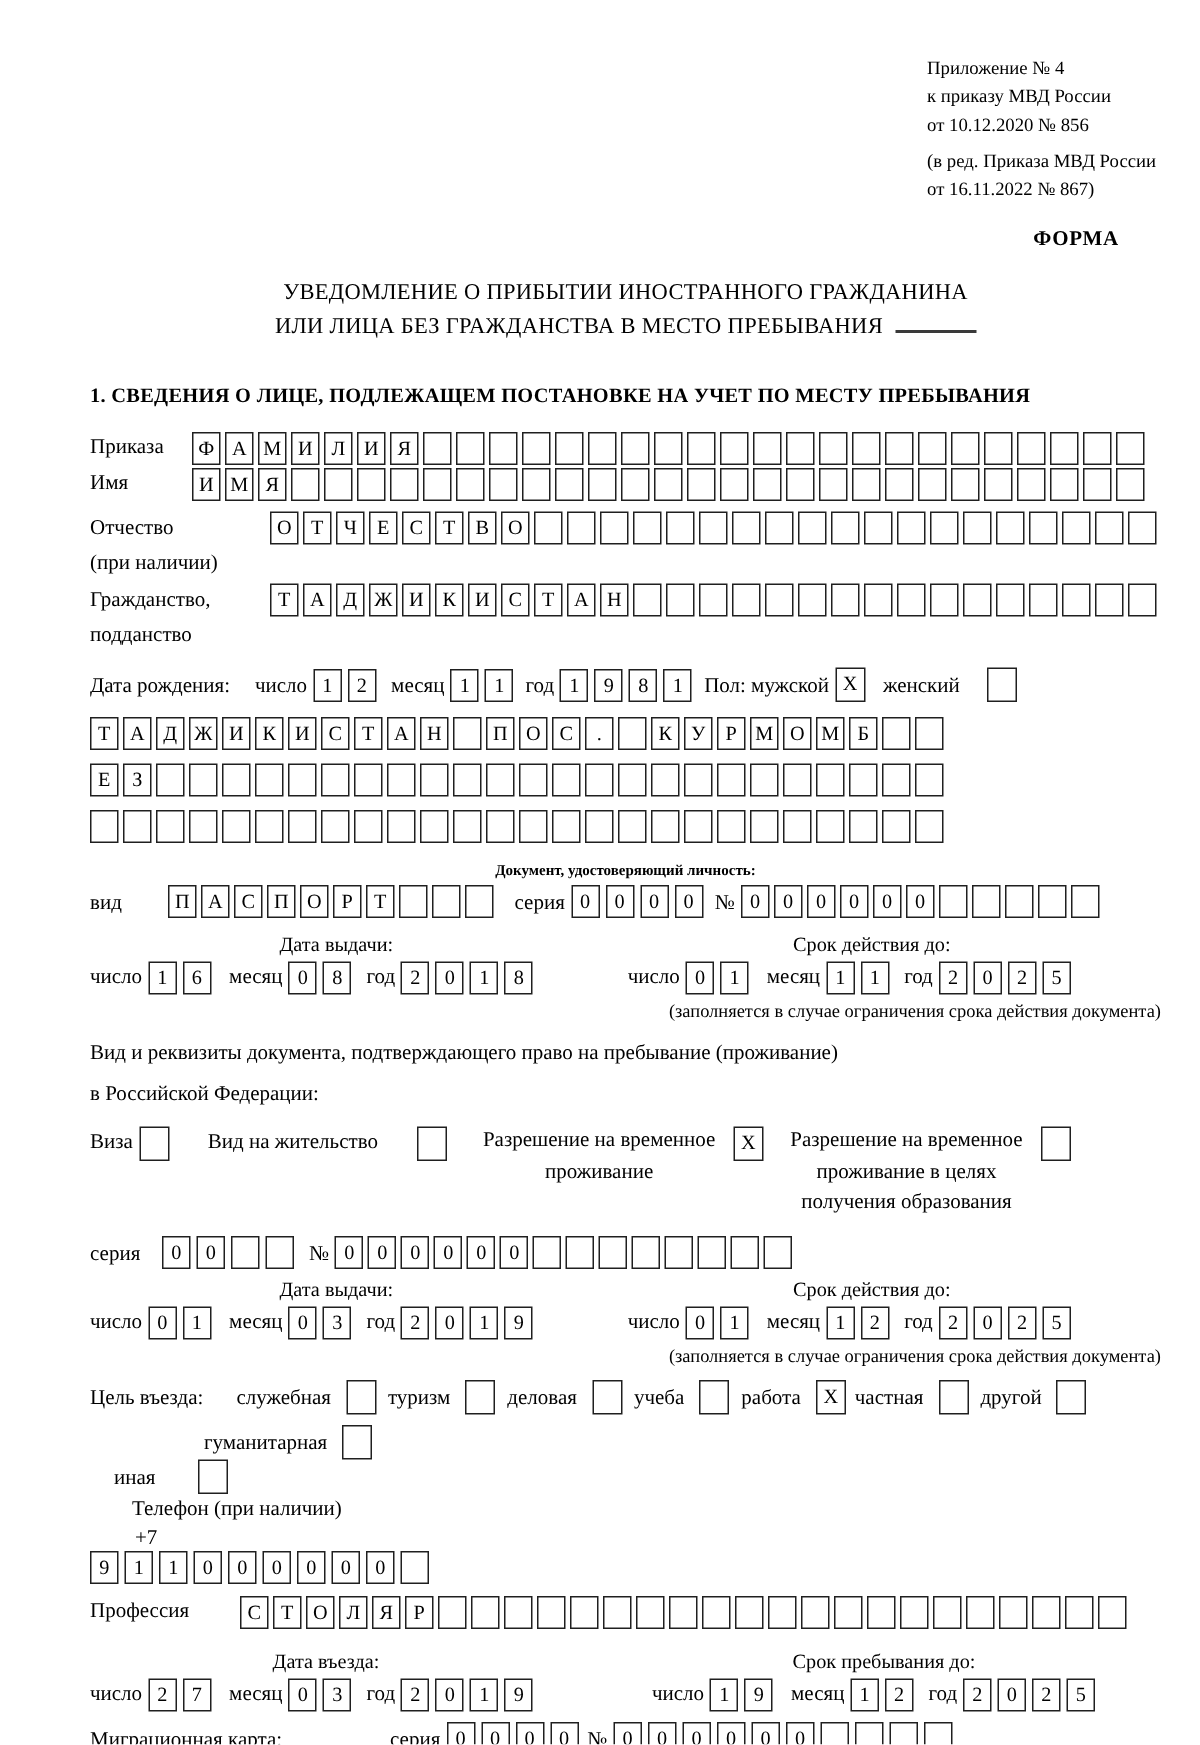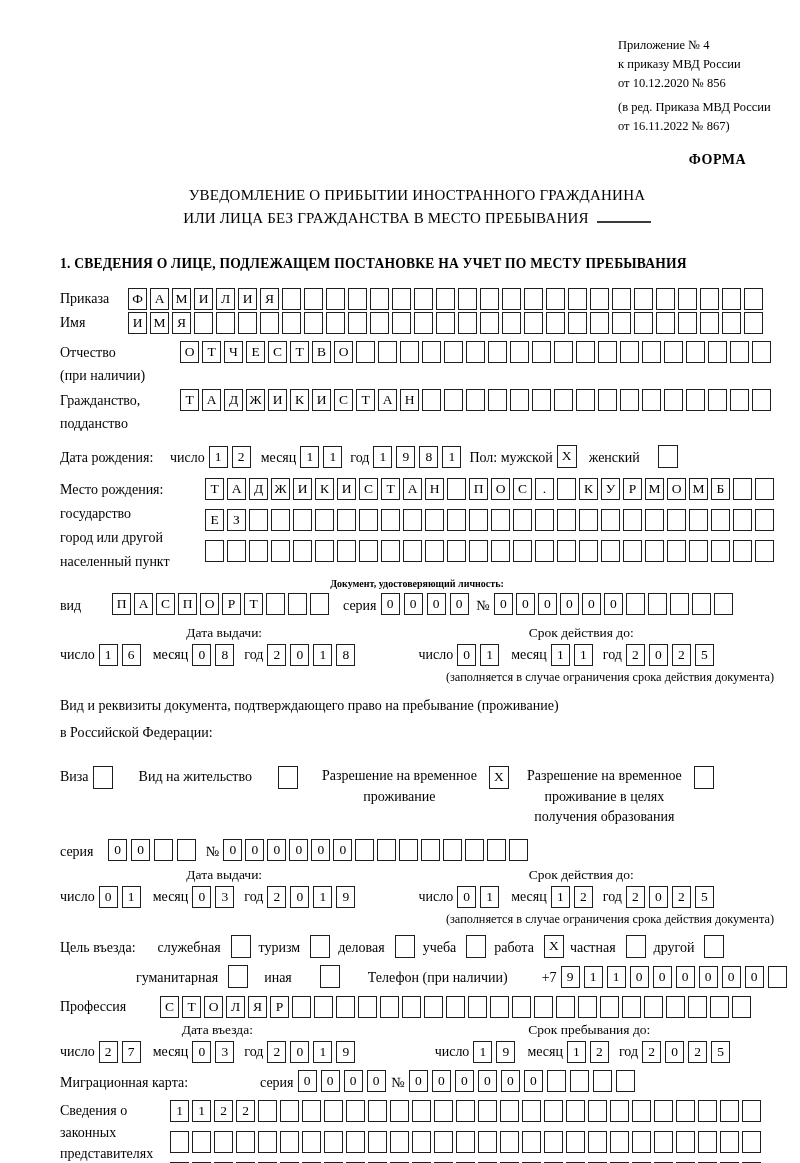--- a/index.html
+++ b/index.html
@@ -31,21 +31,21 @@
   }
   .dlabel { padding:3px 4px 0 0; flex:none; }
   .dg { display:flex; align-items:flex-start; }
 
   .twocol { display:flex; margin-top:10px; }
   .colL { width:46%; }
   .colR { width:54%; }
   .coltitle { text-align:center; font-size:13.5px; margin-bottom:3px; }
   .note { font-size:12.3px; text-align:right; margin-top:4px; }
 
-  .permit-row { margin-top:20px; align-items:flex-start; }
+  .permit-row { margin-top:8px; align-items:flex-start; }
   .permit-item { display:flex; align-items:flex-start; }
   .permit-lines { text-align:center; line-height:1.45; }
   .opt { display:flex; align-items:center; }
   .opt .cb { margin-left:6px; }
   .stackrows > .cells { margin-bottom:9px; }
 </style>
 </head>
 <body>
 
 <div class="page">
@@ -227,26 +227,20 @@
         <span class="cell">8</span>
         <span class="cell">1</span>
       </span>
     <span class="dlabel" style="margin-left:8px;">Пол: мужской</span>
     <span class="cb">X</span>
     <span class="dlabel" style="margin-left:12px;">женский</span>
     <span class="cb" style="margin-left:14px;"></span>
   </div>
 
   <div class="row" style="margin-top:10px;">
-    <span class="lbl-stack" style="width:145px; line-height:24px;">
-      <span style="display:block;">Место рождения:</span>
-      <span style="display:block;">государство</span>
-      <span style="display:block;">город или другой</span>
-      <span style="display:block;">населенный пункт</span>
-    </span>
     <span class="stackrows">
       <span class="cells">
           <span class="cell">Т</span>
           <span class="cell">А</span>
           <span class="cell">Д</span>
           <span class="cell">Ж</span>
           <span class="cell">И</span>
           <span class="cell">К</span>
           <span class="cell">И</span>
           <span class="cell">С</span>
@@ -546,21 +540,21 @@
     <span class="opt" style="margin-left:6px;">
         <span class="dlabel">частная</span>
         <span class="cb"></span>
       </span>
     <span class="opt" style="margin-left:8px;">
         <span class="dlabel">другой</span>
         <span class="cb"></span>
       </span>
   </div>
 
-  <div class="row" style="margin-top:7px; align-items:center;">
+  <div class="row" style="margin-top:7px; flex-direction:column;">
     <span class="opt" style="margin-left:76px;">
         <span class="dlabel">гуманитарная</span>
         <span class="cb"></span>
       </span>
     <span class="opt" style="margin-left:16px;gap:18px;">
         <span class="dlabel">иная</span>
         <span class="cb"></span>
       </span>
     <span class="dlabel" style="margin-left:28px;">Телефон (при наличии)</span>
     <span class="dlabel" style="margin-left:30px;">+7</span>
@@ -604,21 +598,21 @@
         <span class="cell"></span>
         <span class="cell"></span>
         <span class="cell"></span>
         <span class="cell"></span>
         <span class="cell"></span>
         <span class="cell"></span>
         <span class="cell"></span>
       </span>
   </div>
 
-  <div class="twocol" style="margin-top:4px;gap:30px;">
+  <div class="twocol" style="margin-top:14px;gap:30px;">
     <div class="colL">
       <div class="coltitle">Дата въезда:</div>
       <div class="dg">
         <span class="dlabel">число</span>
         <span class="cells g4">
             <span class="cell">2</span>
             <span class="cell">7</span>
           </span>
         <span class="dlabel" style="margin-left:12px;">месяц</span>
         <span class="cells g4">

